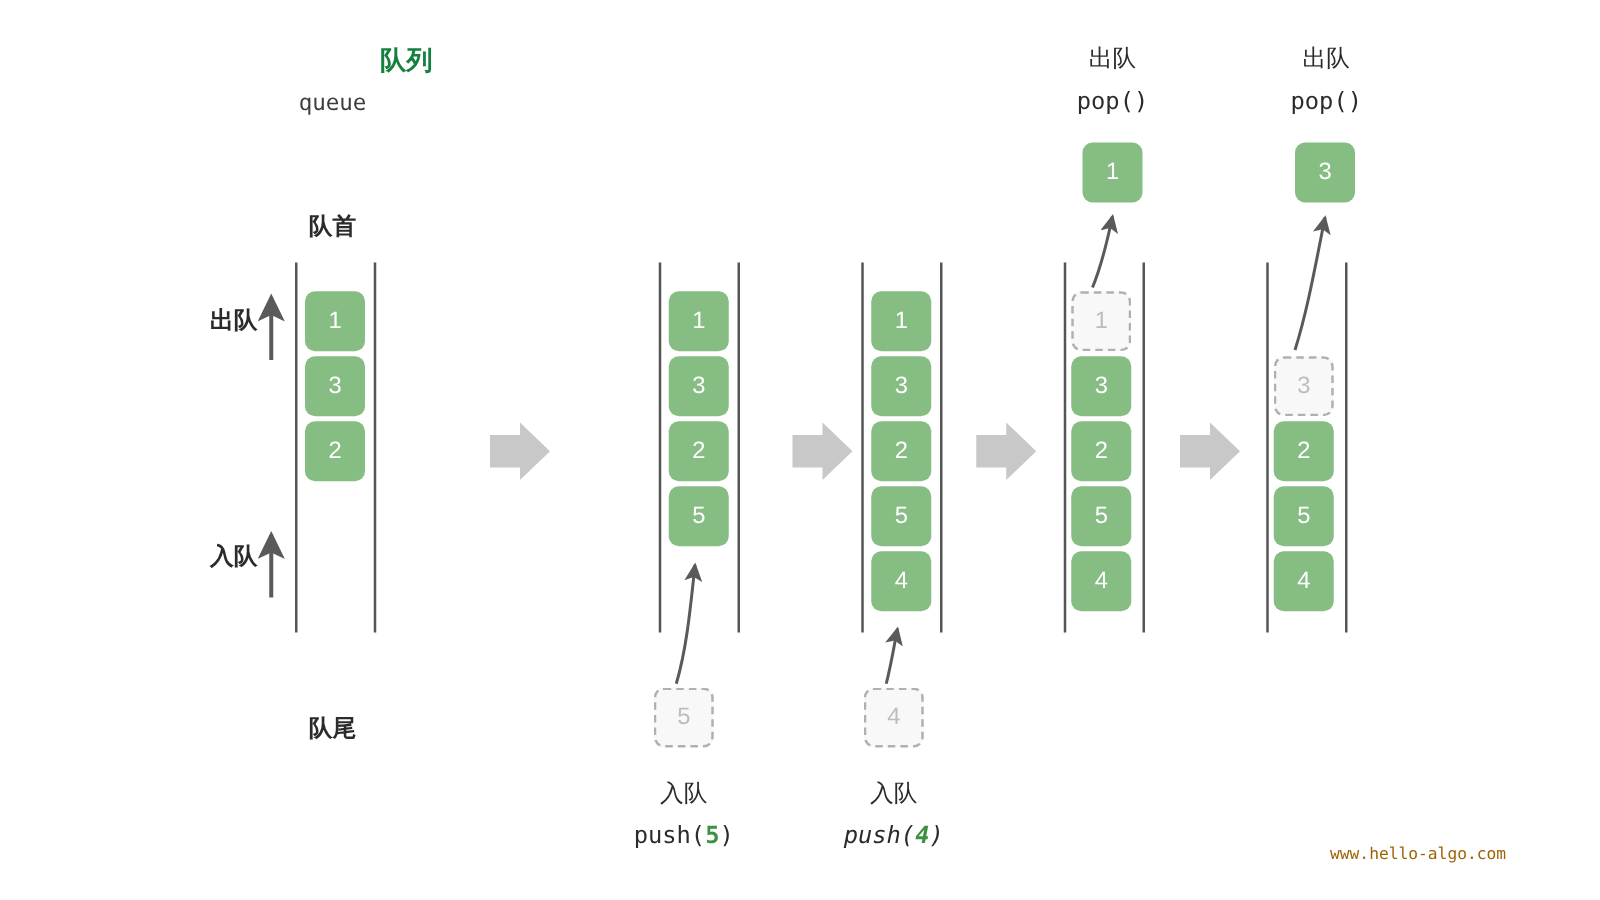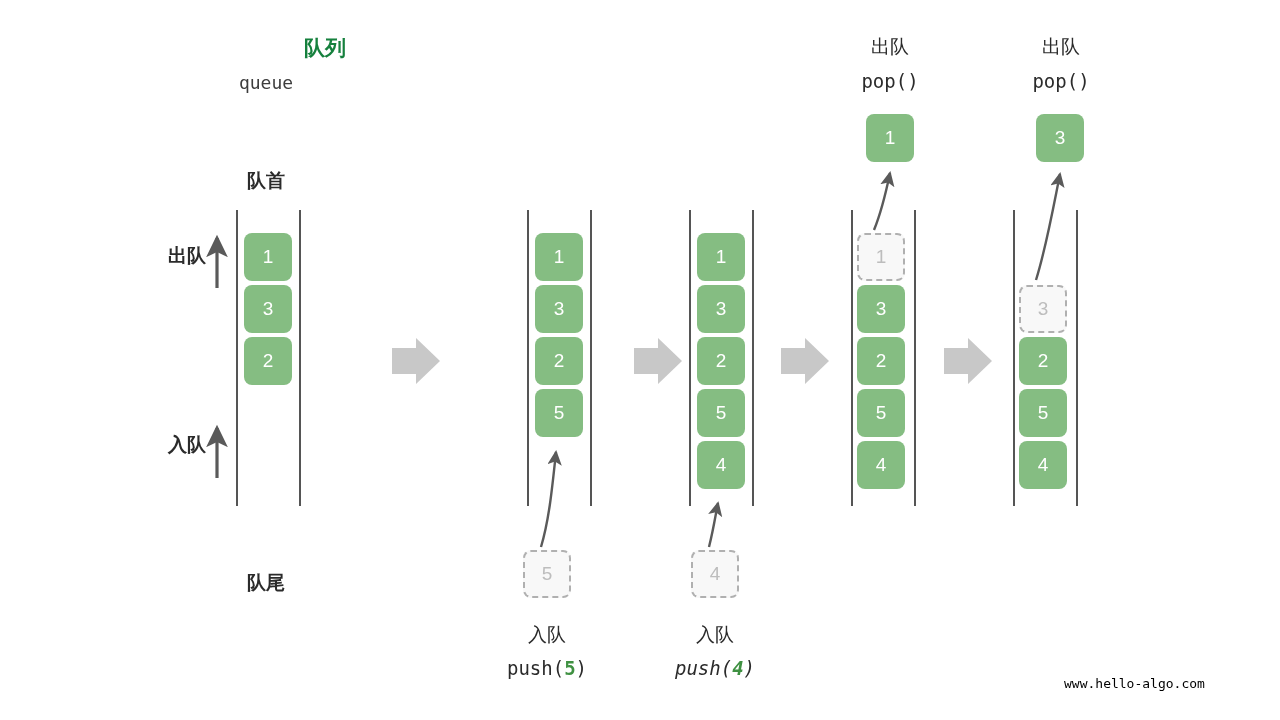--- a/index.html
+++ b/index.html
@@ -54,21 +54,21 @@
     font-size: 19px;
     color: #2b2b2b;
     text-align: center;
     white-space: nowrap;
   }
   .op-code .arg { color: #3f9142; font-weight: bold; }
 
   .watermark {
     font-family: "DejaVu Sans Mono", "Liberation Mono", monospace;
     font-size: 13px;
-    color: #000000;
+    color: #a16207;
     white-space: nowrap;
   }
 
   
   .cell {
     width: 48px;
     height: 48px;
     border-radius: 8px;
     background: #85bd82;
     color: #ffffff;

